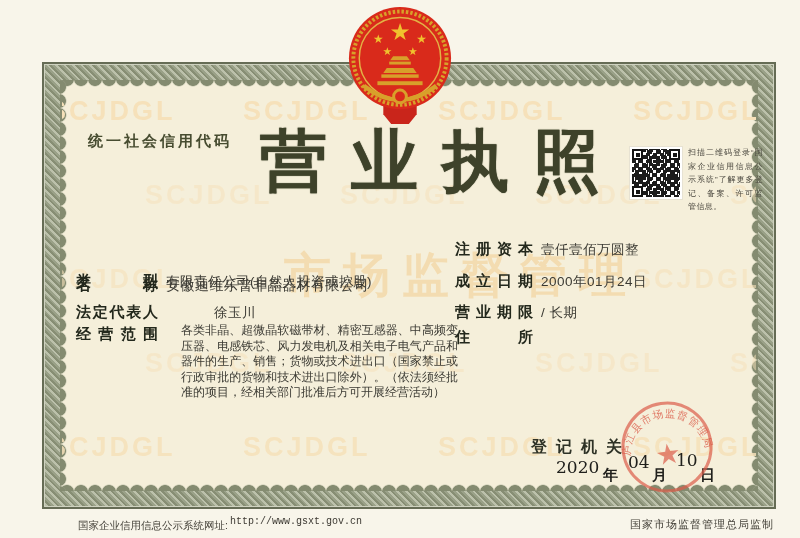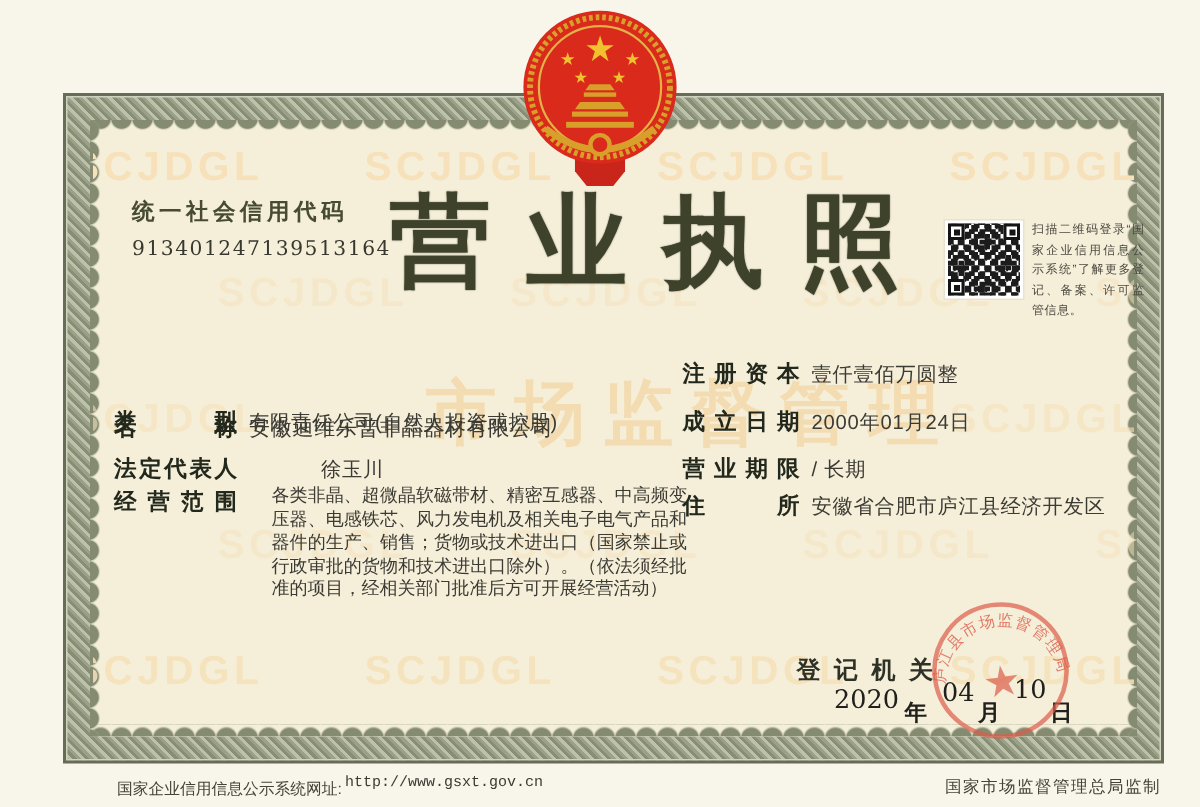--- a/index.html
+++ b/index.html
@@ -131,21 +131,20 @@
     <rect x="44" y="58.5" width="22" height="3" fill="#d8a02a"></rect>
     <path d="M38,70 h34 l-3.5,-5 h-27 z" fill="#d8a02a"></path>
     <rect x="36" y="71.5" width="38" height="3.5" fill="#d8a02a"></rect>
     <rect x="32" y="78.5" width="46" height="4" fill="#d8a02a"></rect>
     <path d="M18,83 Q55,112 92,83" stroke="#d8a02a" stroke-width="4.5" fill="none"></path>
     <circle cx="55" cy="94" r="6.5" fill="#d92a1b" stroke="#d8a02a" stroke-width="3"></circle>
   </svg>
 
   <div class="code-block">
     <div class="code-label">统一社会信用代码</div>
-    <div class="code-value">913401247139513164</div>
   </div>
 
   <div class="title">营业执照</div>
 
   <div class="qr">
     <div class="qr-noise"></div>
     <div class="qr-f qr-tl"></div>
     <div class="qr-f qr-tr"></div>
     <div class="qr-f qr-bl"></div>
   </div>
@@ -175,21 +174,20 @@
   <div class="row" style="left:455px;top:272px;">
     <span class="flabel flabel-r">成立日期</span>
     <span class="fval">2000年01月24日</span>
   </div>
   <div class="row" style="left:455px;top:303px;">
     <span class="flabel flabel-r">营业期限</span>
     <span class="fval">/ 长期</span>
   </div>
   <div class="row" style="left:455px;top:328px;">
     <span class="flabel flabel-r">住所</span>
-    <span class="fval">安徽省合肥市庐江县经济开发区</span>
   </div>
 
   <div class="registrar">登记机关</div>
 
   <svg class="seal" viewBox="0 0 100 100">
     <defs>
         <path id="sealArc" d="M 12 58 A 38 38 0 1 1 88 58"></path>
       </defs>
     <circle cx="50" cy="50" r="44" fill="none" stroke="rgba(219,92,74,0.7)" stroke-width="3"></circle>
     <text x="50" y="67" font-size="28" text-anchor="middle" fill="rgba(219,92,74,0.7)" font-family="DejaVu Sans">★</text>

